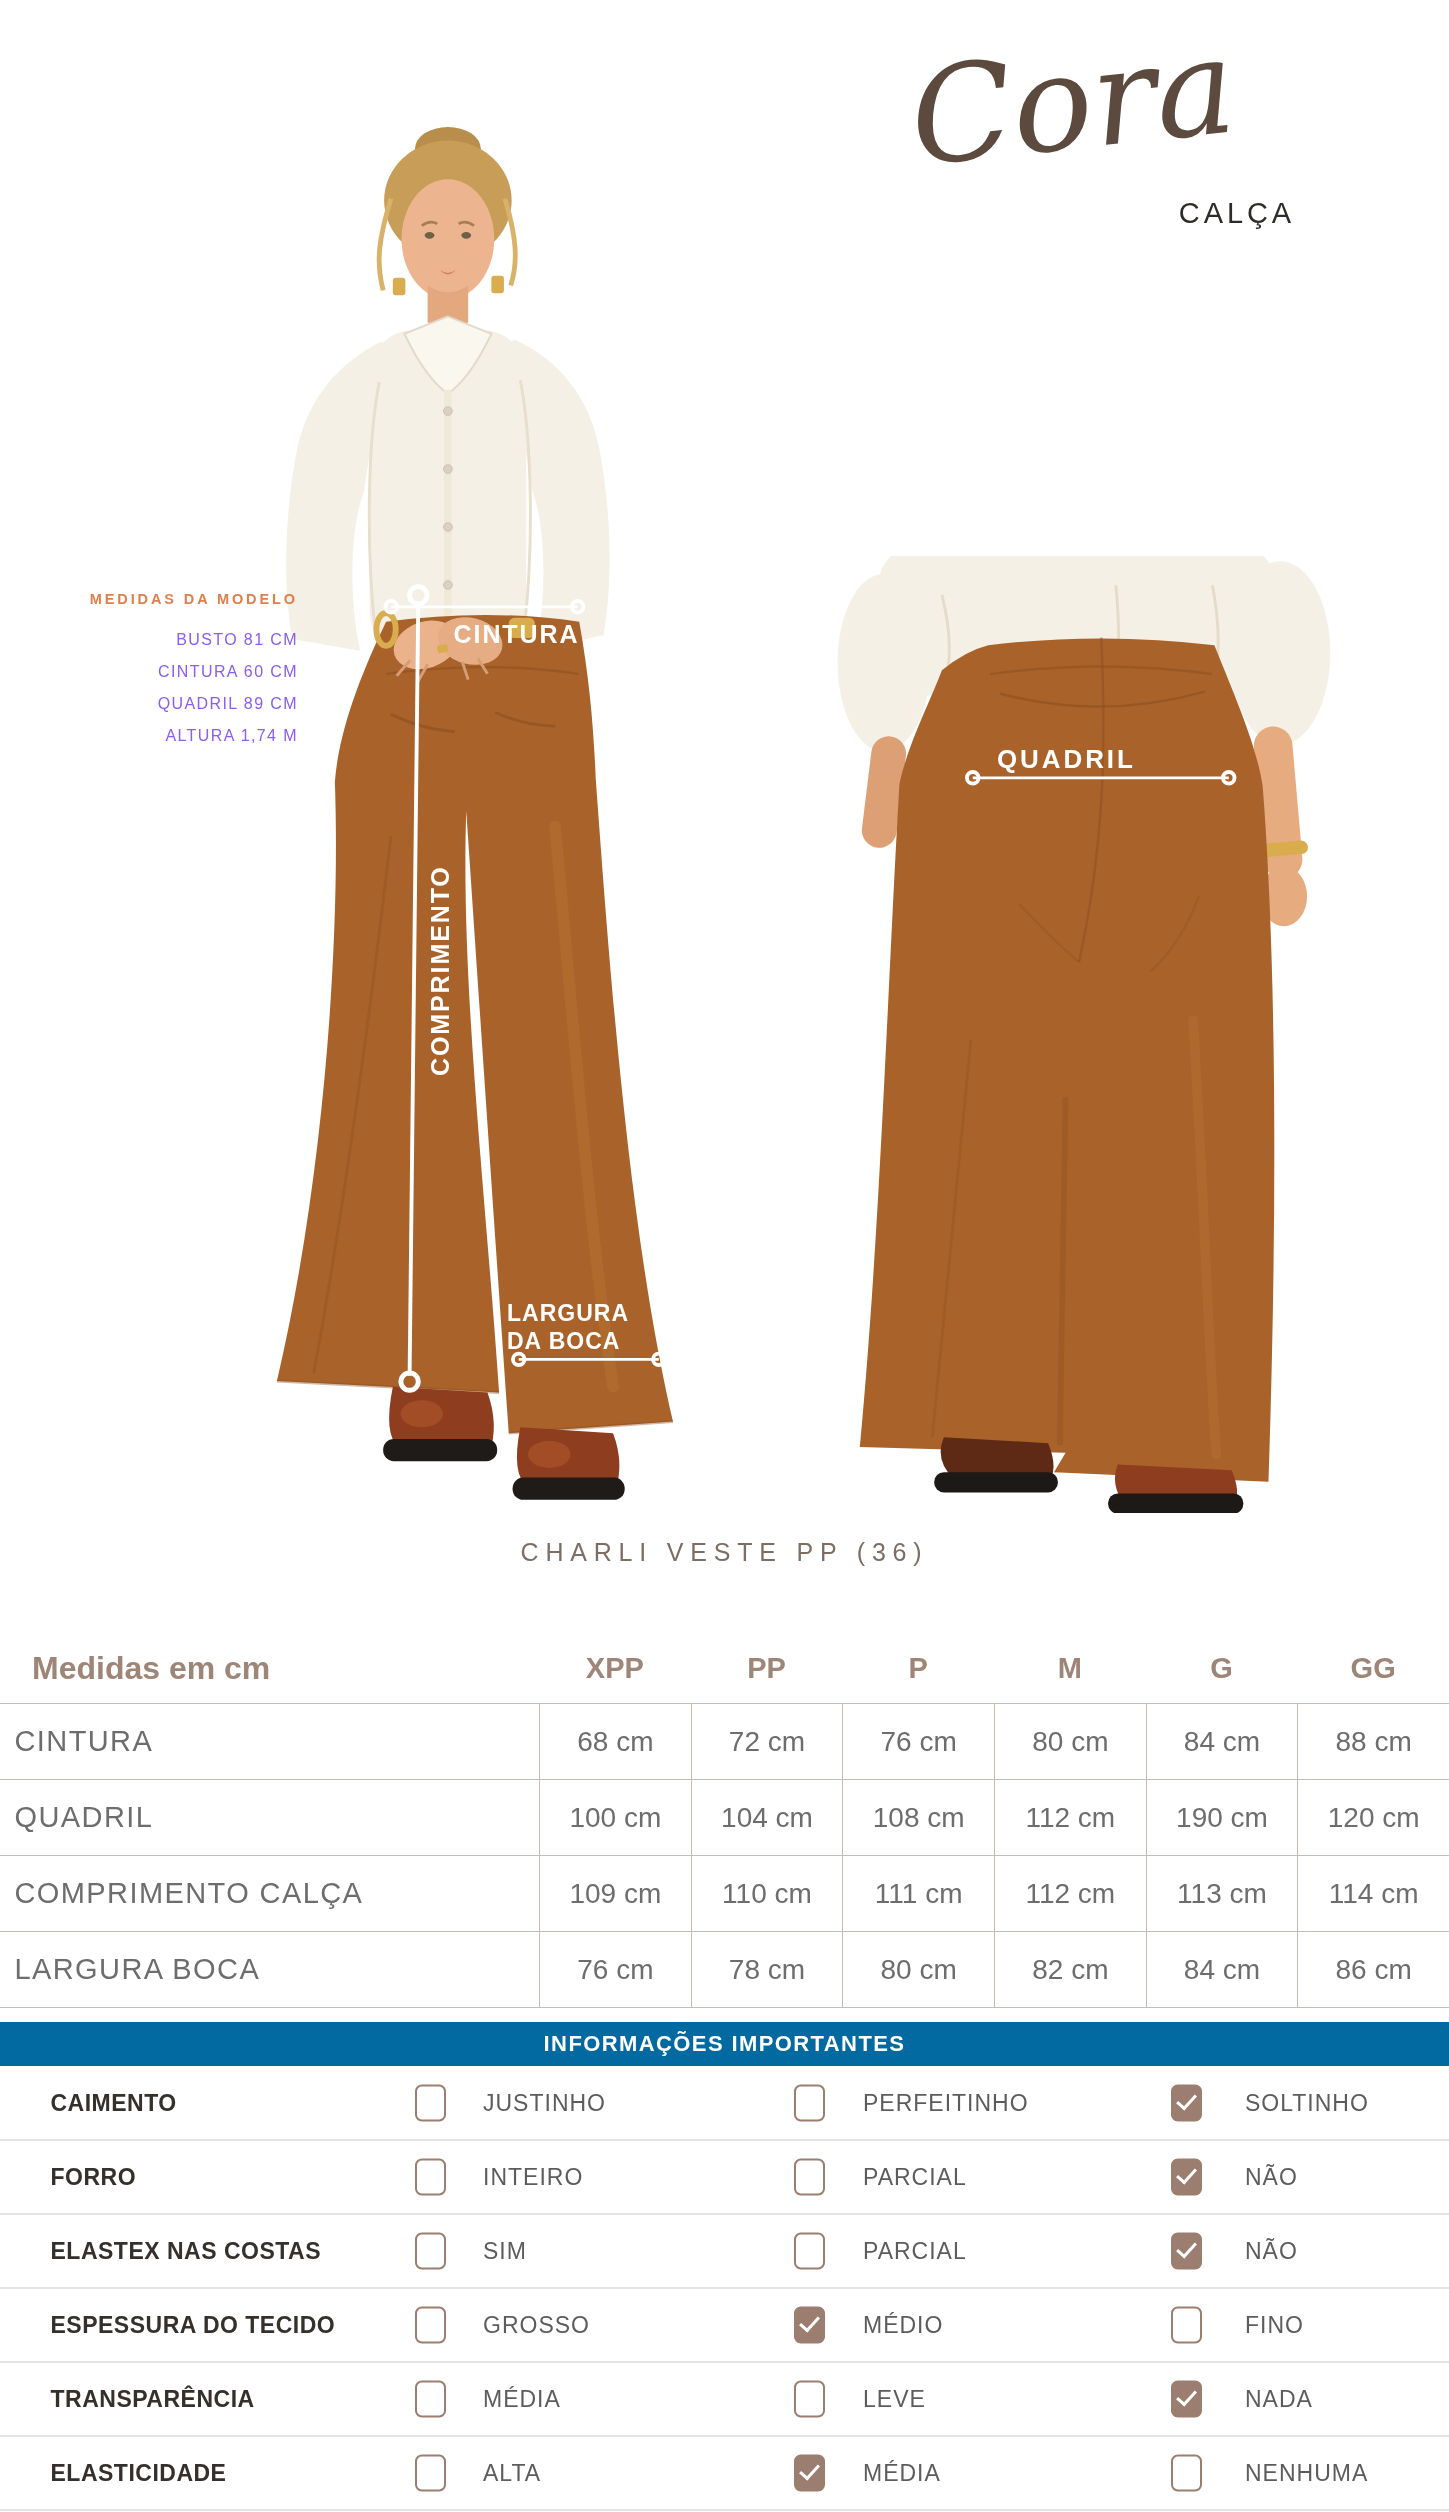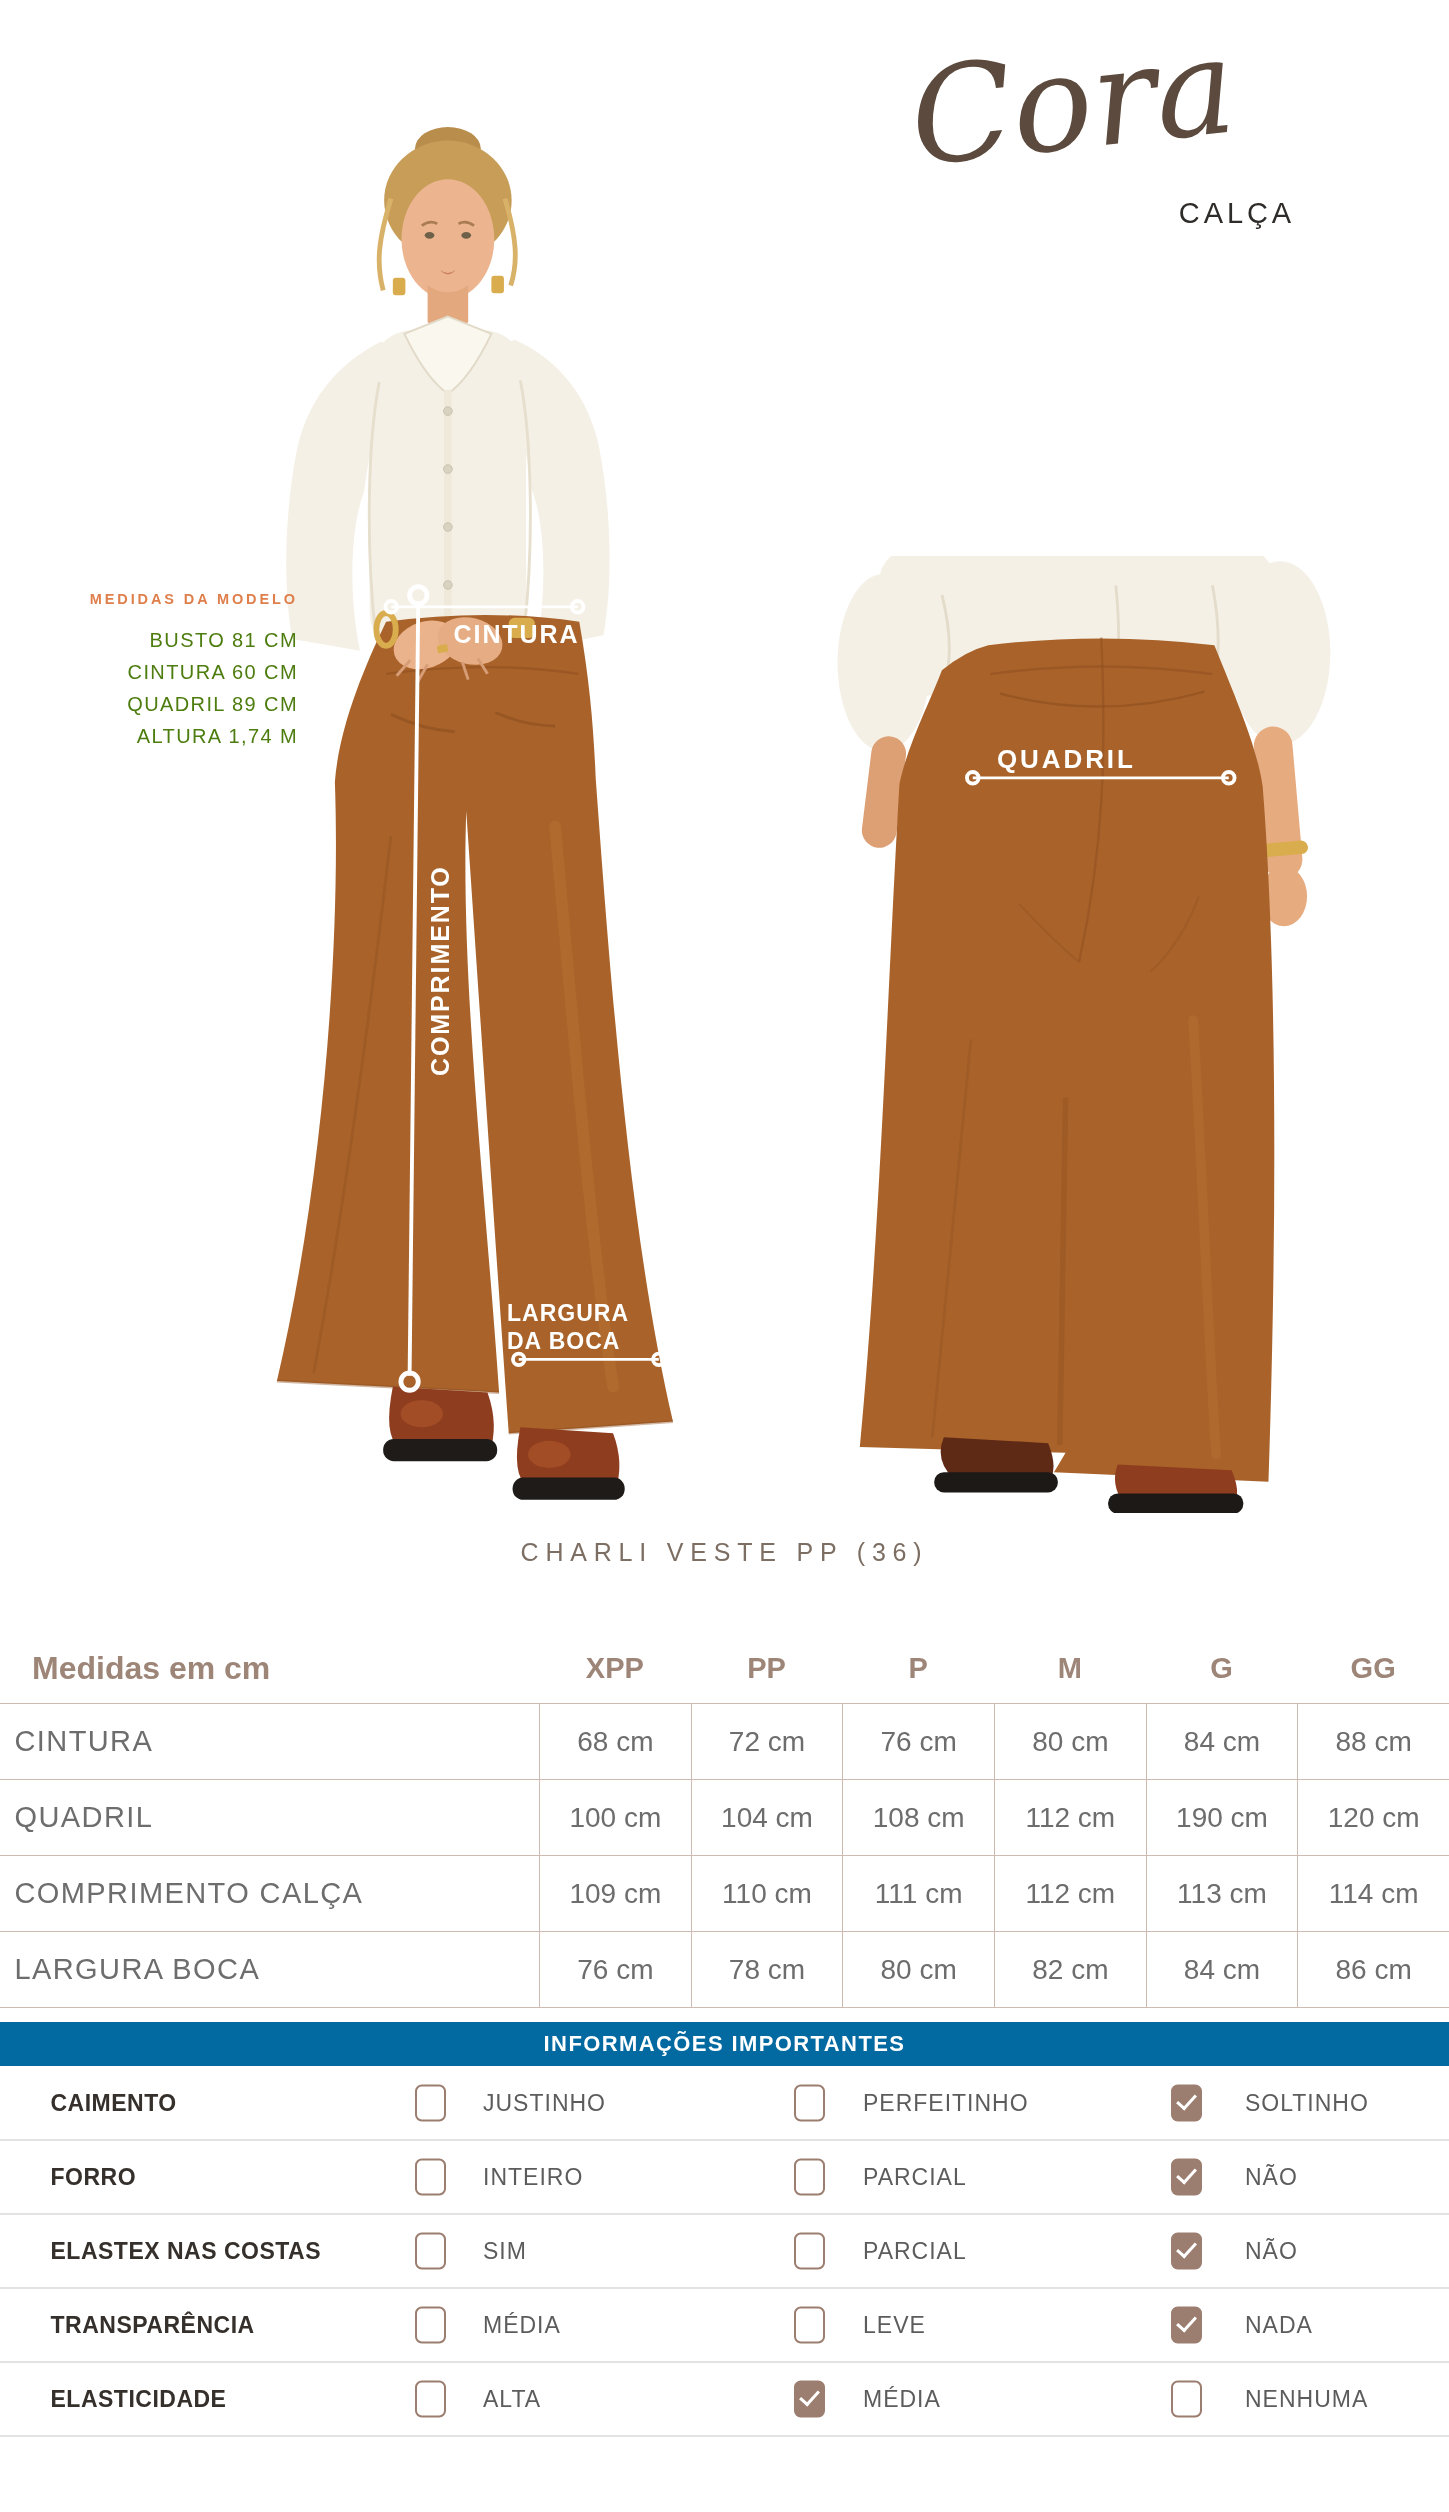--- a/index.html
+++ b/index.html
@@ -15,21 +15,21 @@
         letter-spacing:3.9px;color:#2e2b28;}
 
   
   .figure-front{left:246px;top:92px;width:483px;height:1411px;}
   .figure-back{left:826px;top:556px;width:541px;height:957px;}
   .anno-svg{left:0;top:0;width:1449px;height:2512px;pointer-events:none;z-index:5;}
 
   
   .model-info{left:56px;top:591px;width:242px;text-align:right;z-index:6;}
   .mi-title{font-size:14.5px;font-weight:bold;letter-spacing:2.9px;color:#df7f4c;margin-bottom:17.4px;}
-  .mi-item{font-size:20px;color:#4d7c0f;letter-spacing:1.4px;line-height:32px;}
+  .mi-item{font-size:16px;color:#8b5cf6;letter-spacing:1.4px;line-height:32px;}
 
   
   .anno-label{position:absolute;color:#fff;font-weight:bold;z-index:6;}
   .lbl-cintura{left:420px;top:620px;width:193px;text-align:center;font-size:25px;letter-spacing:1.9px;}
   .lbl-comprimento{left:344px;top:965px;width:193px;text-align:center;font-size:25px;letter-spacing:1.9px;
         transform:rotate(-90deg);}
   .lbl-largura{left:507px;top:1299px;width:169px;text-align:left;font-size:23px;line-height:28px;letter-spacing:1px;}
   .lbl-quadril{left:997px;top:744px;font-size:26px;letter-spacing:2.9px;}
 
   .caption{left:0;top:1538px;width:1449px;text-align:center;font-size:25px;
@@ -273,20 +273,29 @@
     <div class="cb-row">
       <span class="cb-label">ELASTEX NAS COSTAS</span>
       <span class="cb-box b1"></span>
       <span class="cb-opt t1">SIM</span>
       <span class="cb-box b2"></span>
       <span class="cb-opt t2">PARCIAL</span>
       <span class="cb-box b3 checked"></span>
       <span class="cb-opt t3">NÃO</span>
     </div>
 
+    <div class="cb-row">
+      <span class="cb-label">ESPESSURA DO TECIDO</span>
+      <span class="cb-box b1"></span>
+      <span class="cb-opt t1">GROSSO</span>
+      <span class="cb-box b2 checked"></span>
+      <span class="cb-opt t2">MÉDIO</span>
+      <span class="cb-box b3"></span>
+      <span class="cb-opt t3">FINO</span>
+    </div>
 
     <div class="cb-row">
       <span class="cb-label">TRANSPARÊNCIA</span>
       <span class="cb-box b1"></span>
       <span class="cb-opt t1">MÉDIA</span>
       <span class="cb-box b2"></span>
       <span class="cb-opt t2">LEVE</span>
       <span class="cb-box b3 checked"></span>
       <span class="cb-opt t3">NADA</span>
     </div>

